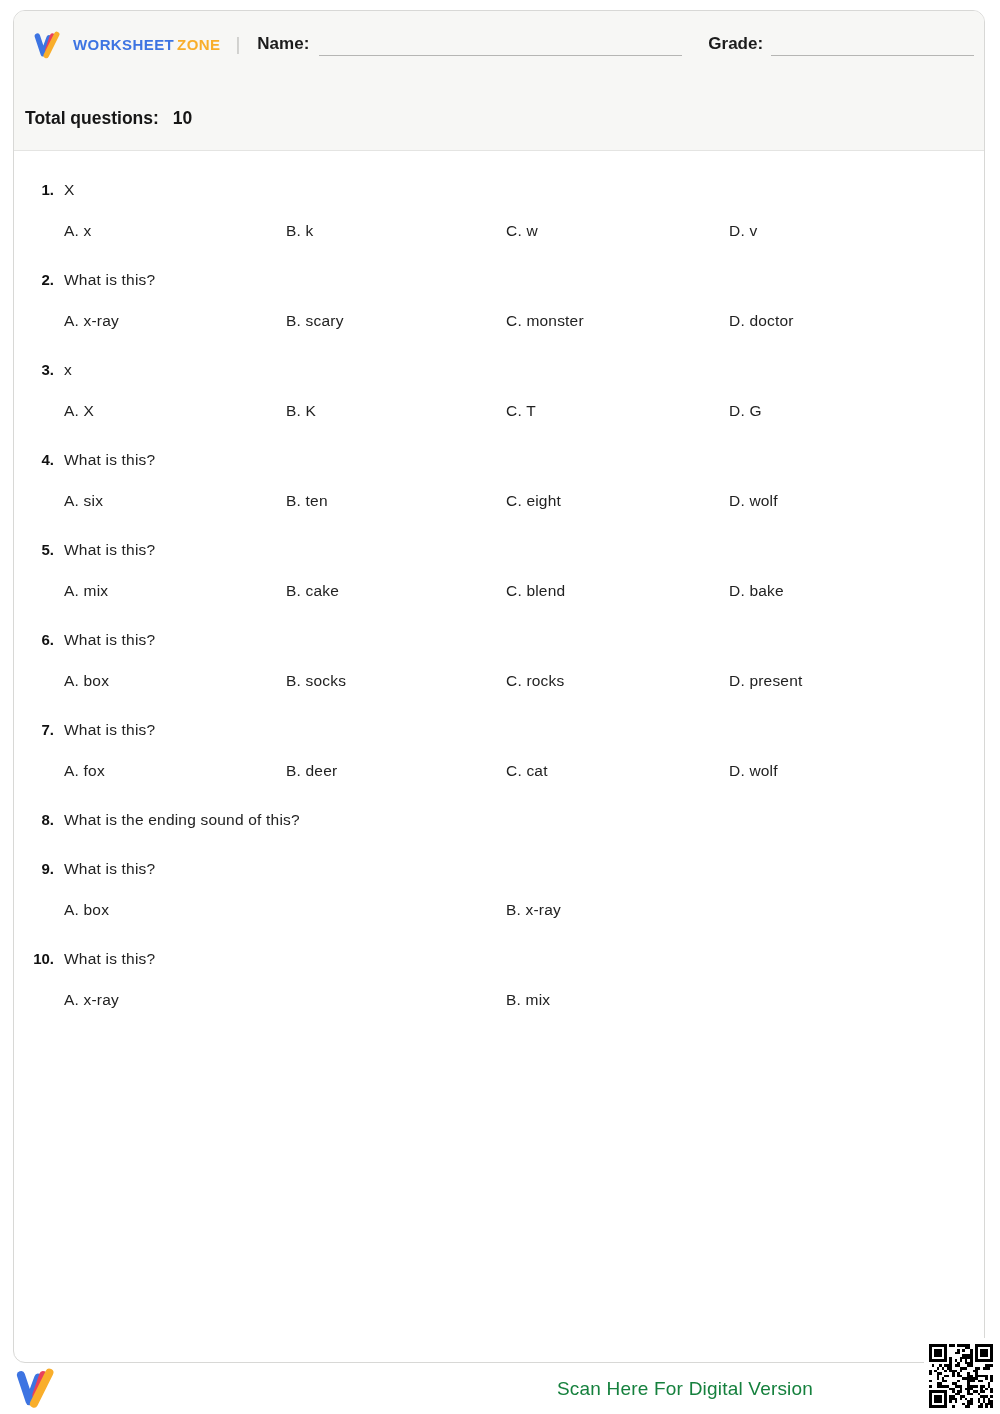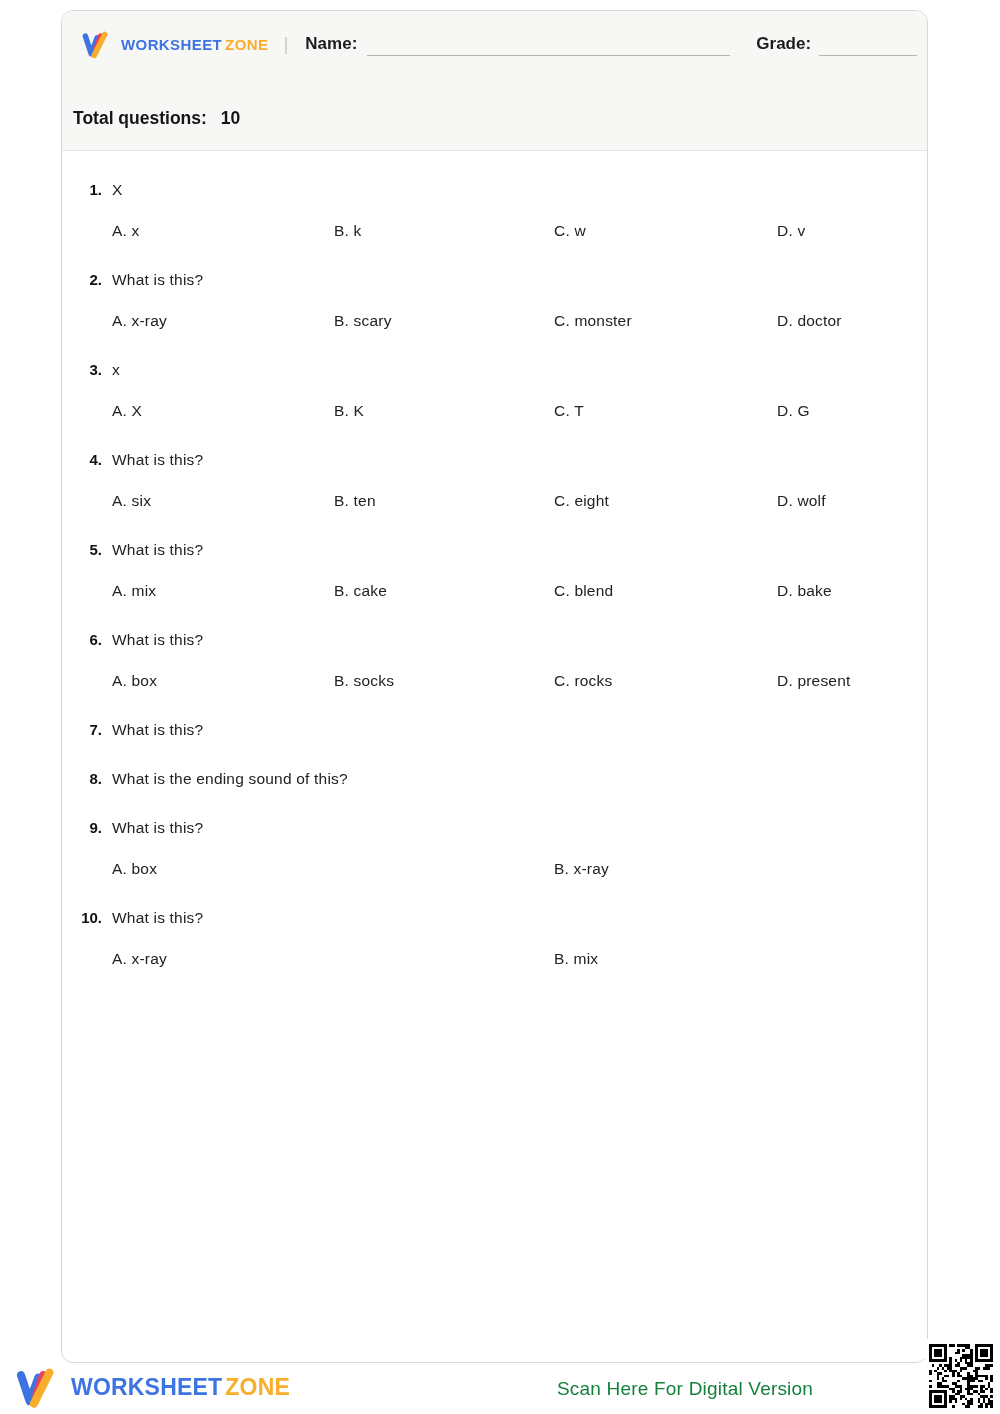--- a/index.html
+++ b/index.html
@@ -16,25 +16,24 @@
     position:relative;
     background:#ffffff;
     font-family:"Liberation Sans", sans-serif;
     color:var(--ink);
     overflow:hidden;
   }
   
   .sheet{
     position:absolute;
     left:13px; top:10px;
-    width:867px; height:1353px;
+    width:972px; height:1353px;
     background:#ffffff;
     border:1px solid var(--border);
     border-radius:12px;
-    margin-left:48px;
   }
   .sheet-header{
     position:relative;
     height:140px;
     background:var(--header-bg);
     border-bottom:1px solid #E4E4E2;
     border-radius:11px 11px 0 0;
   }
   .header-row{
     position:absolute;
@@ -227,20 +226,26 @@
           <span class="opt c3">C. rocks</span>
           <span class="opt c4">D. present</span>
         </div>
   </div>
 
   <div class="question">
     <div class="q-line">
       <span class="q-num">7.</span>
       <span class="q-text">What is this?</span>
     </div>
+    <div class="opts">
+          <span class="opt c1">A. fox</span>
+          <span class="opt c2">B. deer</span>
+          <span class="opt c3">C. cat</span>
+          <span class="opt c4">D. wolf</span>
+        </div>
   </div>
 
   <div class="question">
     <div class="q-line">
       <span class="q-num">8.</span>
       <span class="q-text">What is the ending sound of this?</span>
     </div>
   </div>
 
   <div class="question">
@@ -266,21 +271,20 @@
   </div>
 </div>
 </div>
 
 <div class="footer-logo">
   <svg width="47" height="43" viewBox="0 0 38 34" fill="none">
     <polyline points="4,7 11,28 18,9" stroke="var(--brand-blue)" stroke-width="6.5" stroke-linecap="round" stroke-linejoin="round" fill="none"></polyline>
     <line x1="22" y1="7" x2="16.5" y2="23" stroke="var(--brand-red)" stroke-width="6.5" stroke-linecap="round"></line>
     <line x1="14.5" y1="30" x2="27" y2="5" stroke="var(--brand-orange)" stroke-width="6.5" stroke-linecap="round"></line>
   </svg>
-  <span class="logo-text"><span class="lt-blue">WORKSHEET</span><span class="lt-orange">ZONE</span></span>
 </div>
 
 <div class="scan-text">Scan Here For Digital Version</div>
 
 <div class="qr-box">
   <svg id="qr-svg" width="64" height="64" viewBox="0 0 25 25" shape-rendering="crispEdges">
       <rect x="0" y="0" width="25" height="25" fill="#ffffff"></rect>
       <rect x="0" y="0" width="7" height="7" fill="#000"></rect>
       <rect x="1" y="1" width="5" height="5" fill="#fff"></rect>
       <rect x="2" y="2" width="3" height="3" fill="#000"></rect>

